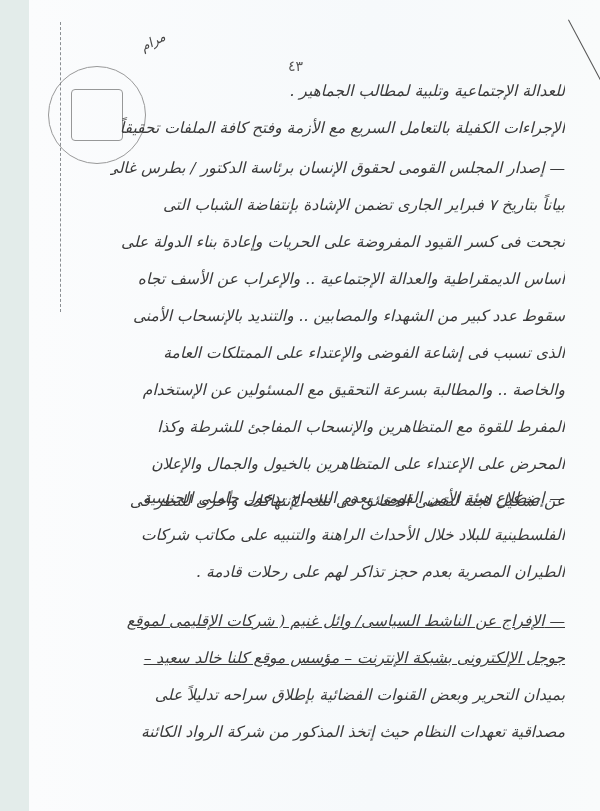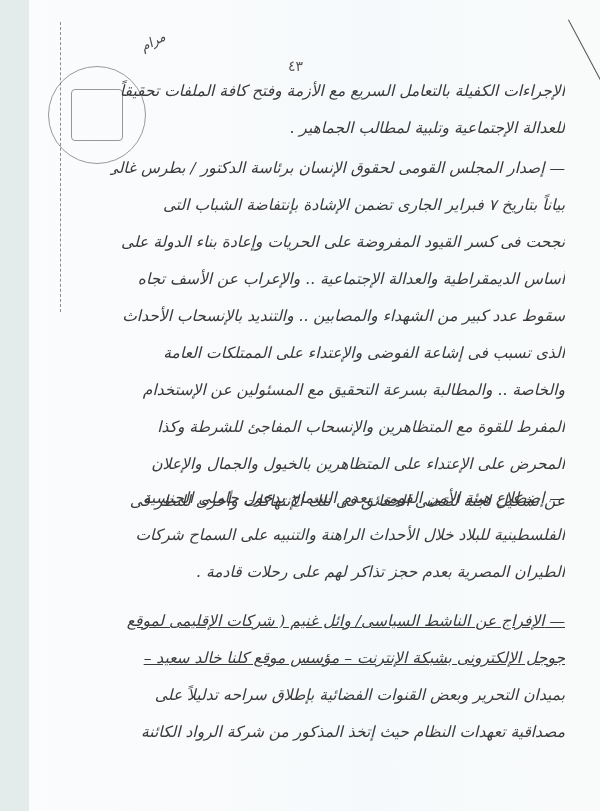--- a/index.html
+++ b/index.html
@@ -24,40 +24,40 @@
 <div class="page"></div>
 <div class="margin-line"></div>
 <div class="corner-line"></div>
 <div class="stamp">
     <div class="stamp-inner"></div>
   </div>
 <div class="signature">مرام</div>
 <div class="page-number">٤٣</div>
 
 <div class="text-block" style="top:73px;">
+  <div class="line">للعدالة الإجتماعية وتلبية لمطالب الجماهير .</div>
   <div class="line">الإجراءات الكفيلة بالتعامل السريع مع الأزمة وفتح كافة الملفات تحقيقاً</div>
-  <div class="line">للعدالة الإجتماعية وتلبية لمطالب الجماهير .</div>
 </div>
 
 <div class="text-block bullet" style="top:150px;">
   <div class="line">إصدار المجلس القومى لحقوق الإنسان برئاسة الدكتور / بطرس غالى</div>
   <div class="line">بياناً بتاريخ ٧ فبراير الجارى تضمن الإشادة بإنتفاضة الشباب التى</div>
   <div class="line">نجحت فى كسر القيود المفروضة على الحريات وإعادة بناء الدولة على</div>
   <div class="line">أساس الديمقراطية والعدالة الإجتماعية .. والإعراب عن الأسف تجاه</div>
-  <div class="line">سقوط عدد كبير من الشهداء والمصابين .. والتنديد بالإنسحاب الأحداث</div>
+  <div class="line">سقوط عدد كبير من الشهداء والمصابين .. والتنديد بالإنسحاب الأمنى</div>
   <div class="line">الذى تسبب فى إشاعة الفوضى والإعتداء على الممتلكات العامة</div>
   <div class="line">والخاصة .. والمطالبة بسرعة التحقيق مع المسئولين عن الإستخدام</div>
   <div class="line">المفرط للقوة مع المتظاهرين والإنسحاب المفاجئ للشرطة وكذا</div>
   <div class="line">المحرض على الإعتداء على المتظاهرين بالخيول والجمال والإعلان</div>
   <div class="line">عن تشكيل لجنة لتقصى الحقائق فى تلك الإنتهاكات وأخرى للنظر فى</div>
 </div>
 
 <div class="text-block bullet" style="top:480px;">
   <div class="line">إضطلاع هيئة الأمن القومى بعدم السماح بدخول حاملى الجنسية</div>
-  <div class="line">الفلسطينية للبلاد خلال الأحداث الراهنة والتنبيه على السماح شركات</div>
+  <div class="line">الفلسطينية للبلاد خلال الأحداث الراهنة والتنبيه على مكاتب شركات</div>
   <div class="line">الطيران المصرية بعدم حجز تذاكر لهم على رحلات قادمة .</div>
 </div>
 
 <div class="text-block bullet" style="top:603px;">
   <div class="line u">الإفراج عن الناشط السياسى/ وائل غنيم ( شركات الإقليمى لموقع</div>
   <div class="line u">جوجل الإلكترونى بشبكة الإنترنت – مؤسس موقع كلنا خالد سعيد –</div>
   <div class="line">بميدان التحرير وبعض القنوات الفضائية بإطلاق سراحه تدليلاً على</div>
   <div class="line">مصداقية تعهدات النظام حيث إتخذ المذكور من شركة الرواد الكائنة</div>
 </div>
 

